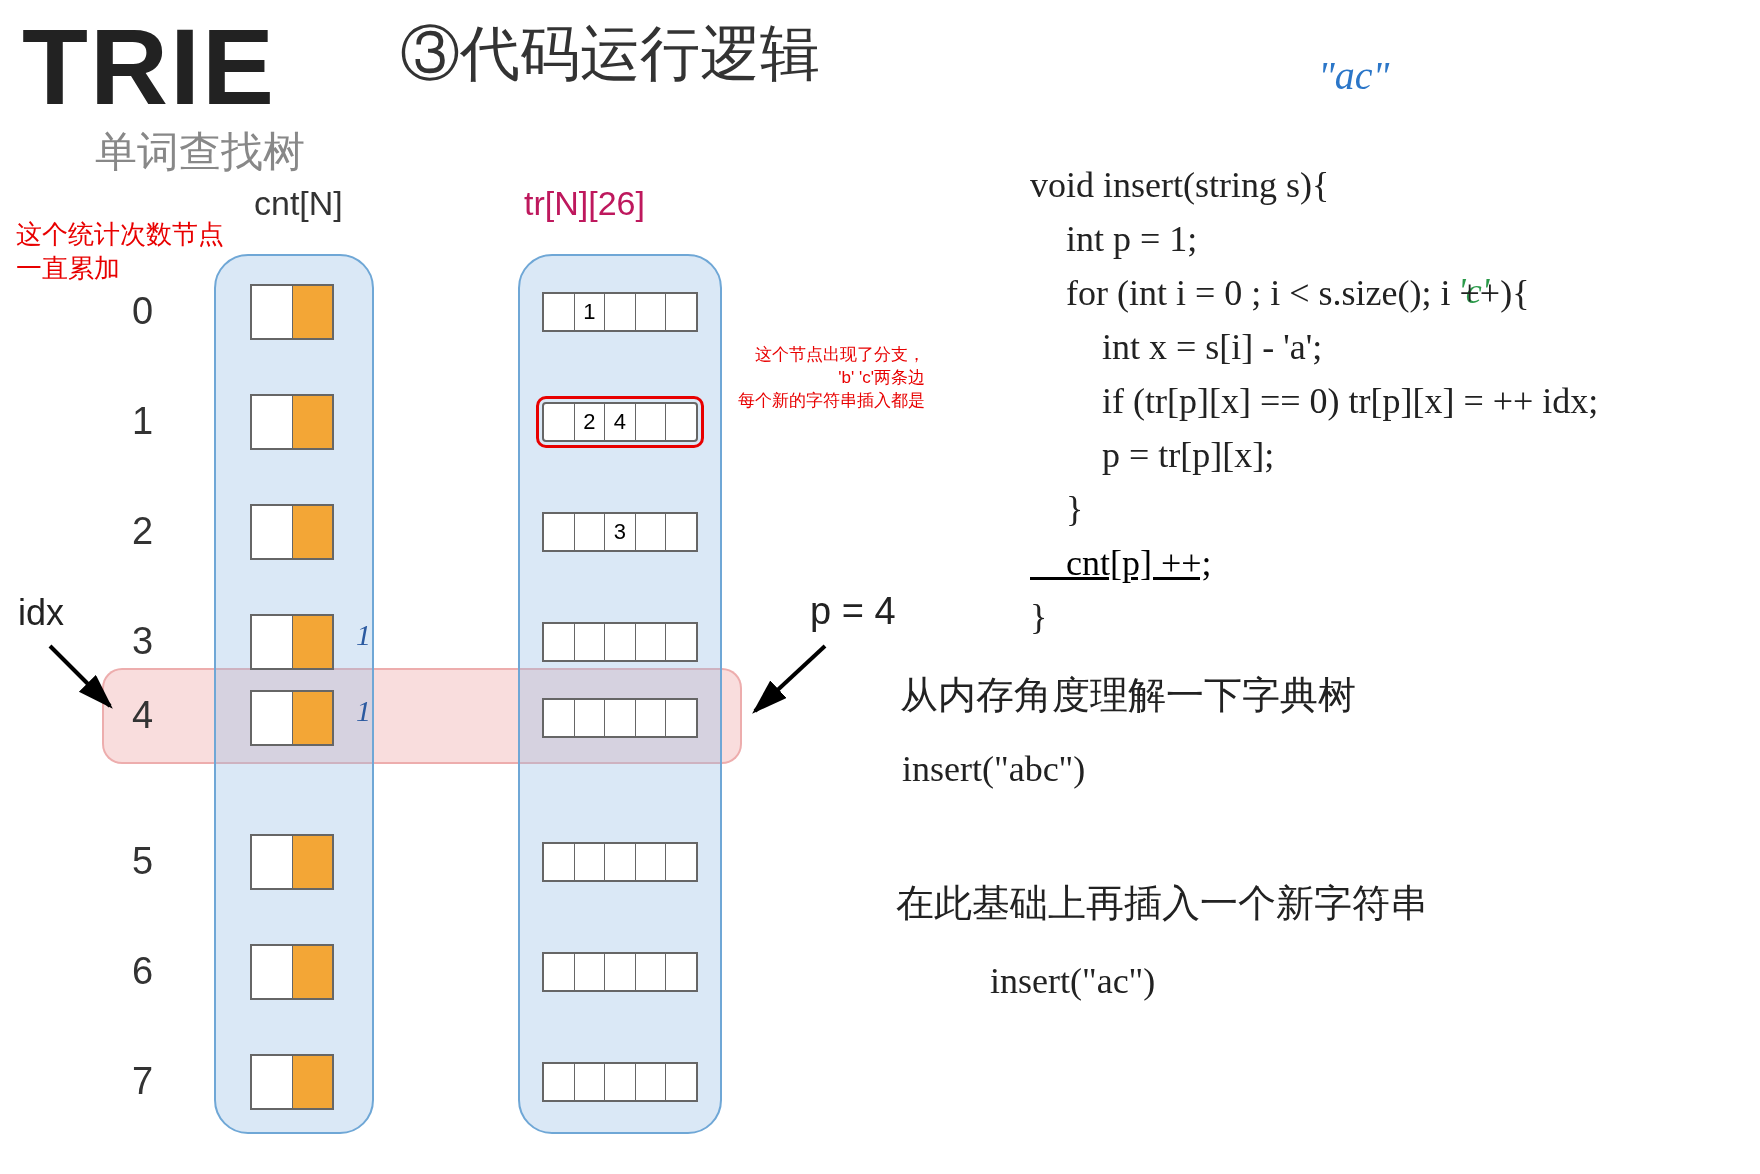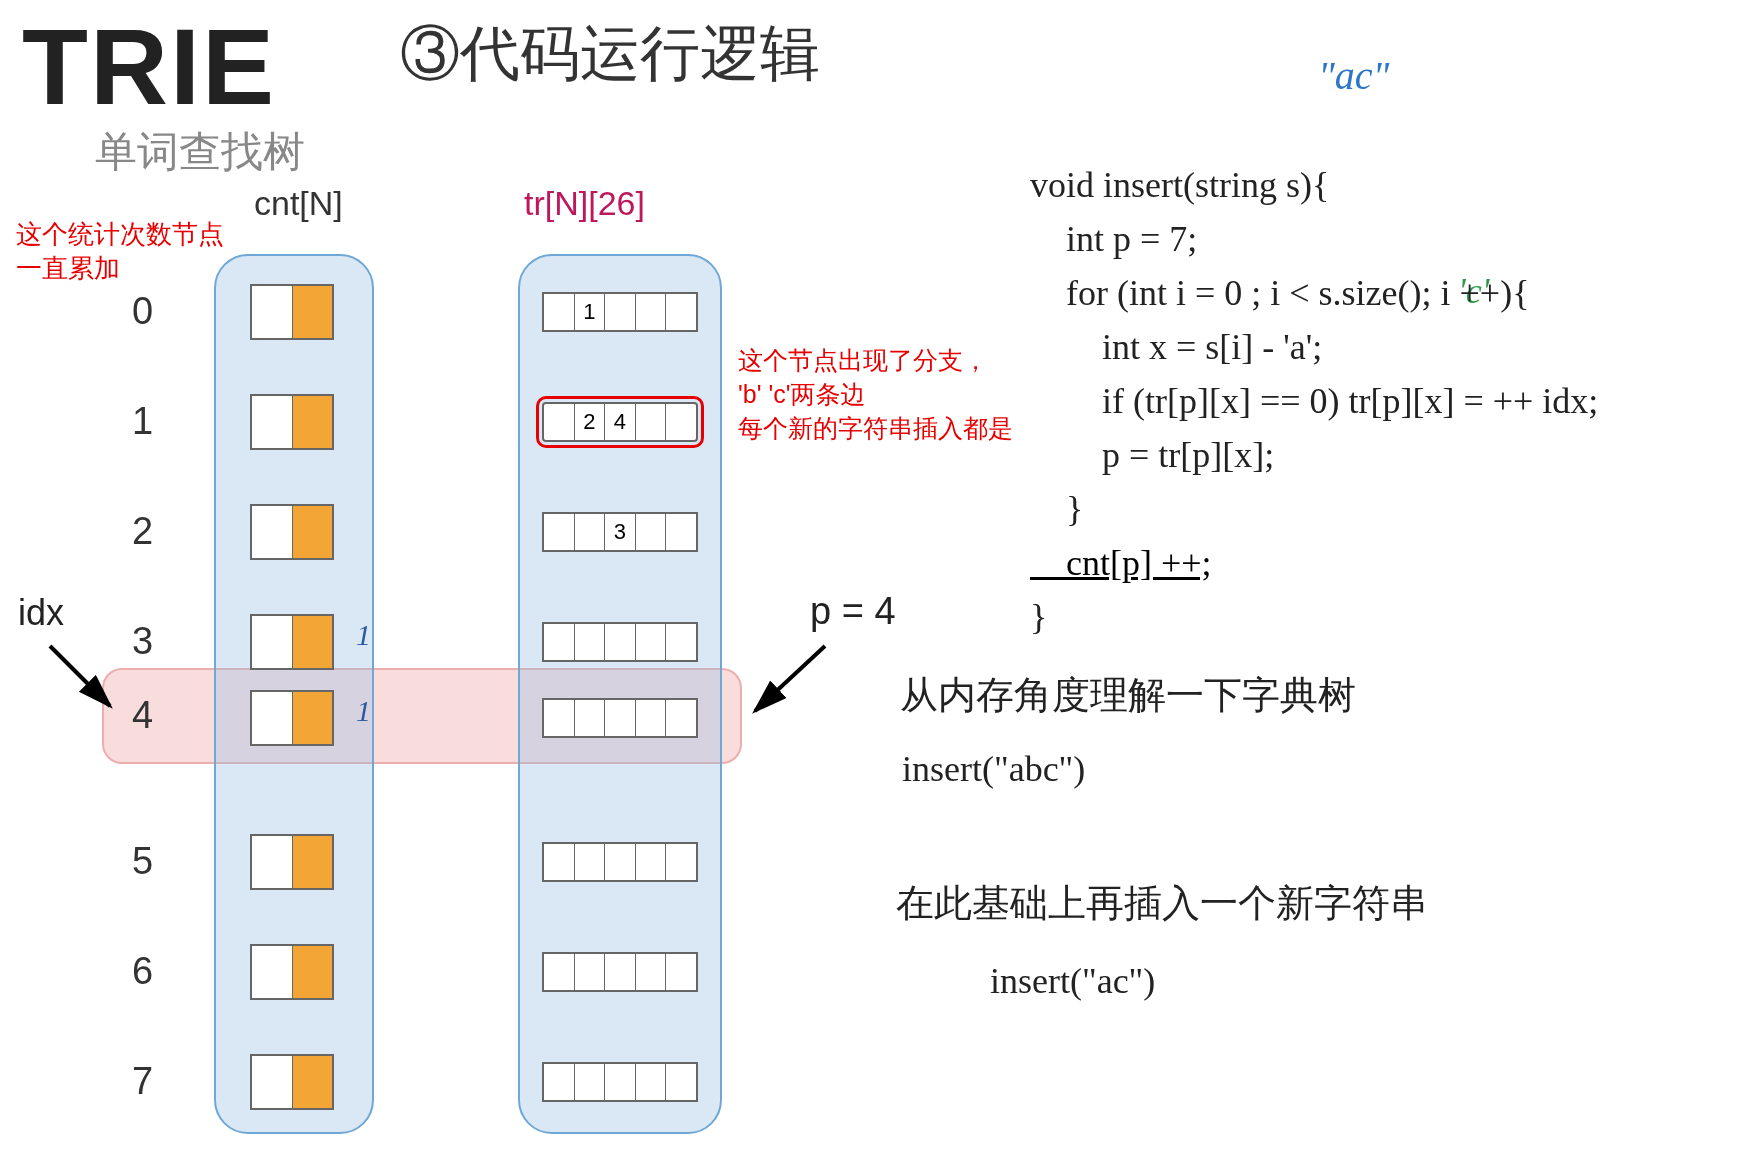--- a/index.html
+++ b/index.html
@@ -123,24 +123,25 @@
   .tr-cell .c:last-child { border-right: none; }
   .tr-cell.highlight {
     outline: 3px solid #e80000;
     outline-offset: 3px;
     border-radius: 4px;
   }
   .red-note-right {
     position: absolute;
     left: 738px;
     top: 344px;
-    font-size: 25px;
+    font-size: 17px;
     color: #e80000;
     line-height: 1.35;
     font-weight: 500;
+    text-align: right;
   }
   .idx-highlight {
     position: absolute;
     left: 102px;
     top: 668px;
     width: 640px;
     height: 96px;
     background: rgba(230, 120, 120, 0.25);
     border: 2px solid rgba(220, 100, 100, 0.4);
     border-radius: 20px;
@@ -377,21 +378,21 @@
       </marker>
     </defs>
   <line x1="85" y1="10" x2="15" y2="75" stroke="#000" stroke-width="4" marker-end="url(#ah2)"></line>
 </svg>
 
 <div class="code-ac">"ac"</div>
 <div class="code-c">'c'</div>
 
 <div class="code-block">
 <span>void insert(string s){</span>
-<span>    int p = 7;</span>
+<span>    int p = 1;</span>
 <span>    for (int i = 0 ; i &lt; s.size(); i ++){</span>
 <span>        int x = s[i] - 'a';</span>
 <span>        if (tr[p][x] == 0) tr[p][x] = ++ idx;</span>
 <span>        p = tr[p][x];</span>
 <span>    }</span>
 <span class="code-cnt-blue">    cnt[p] ++;</span>
 <span>}</span>
 </div>
 
 <div class="mem-line1">从内存角度理解一下字典树</div>

